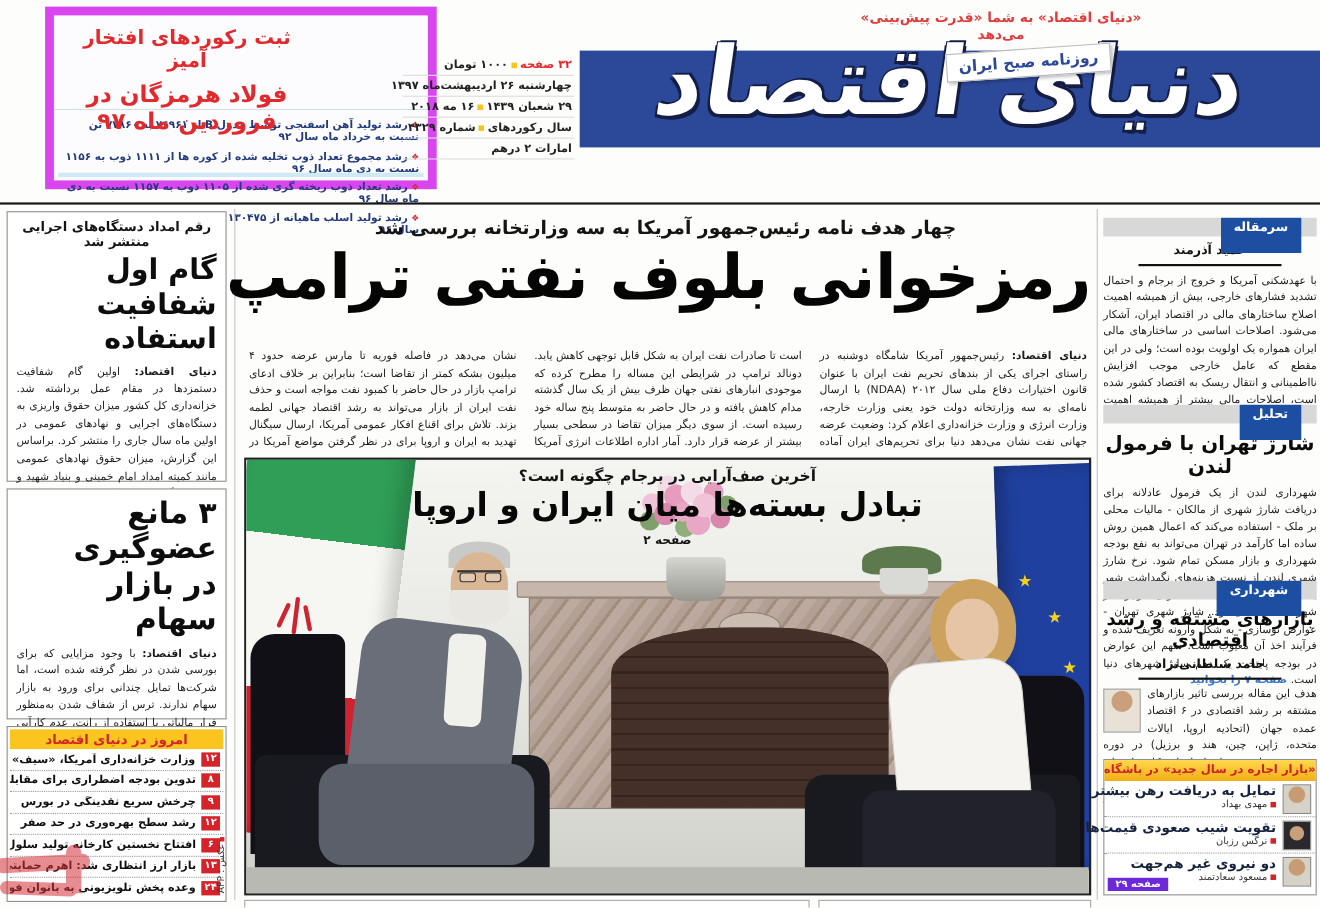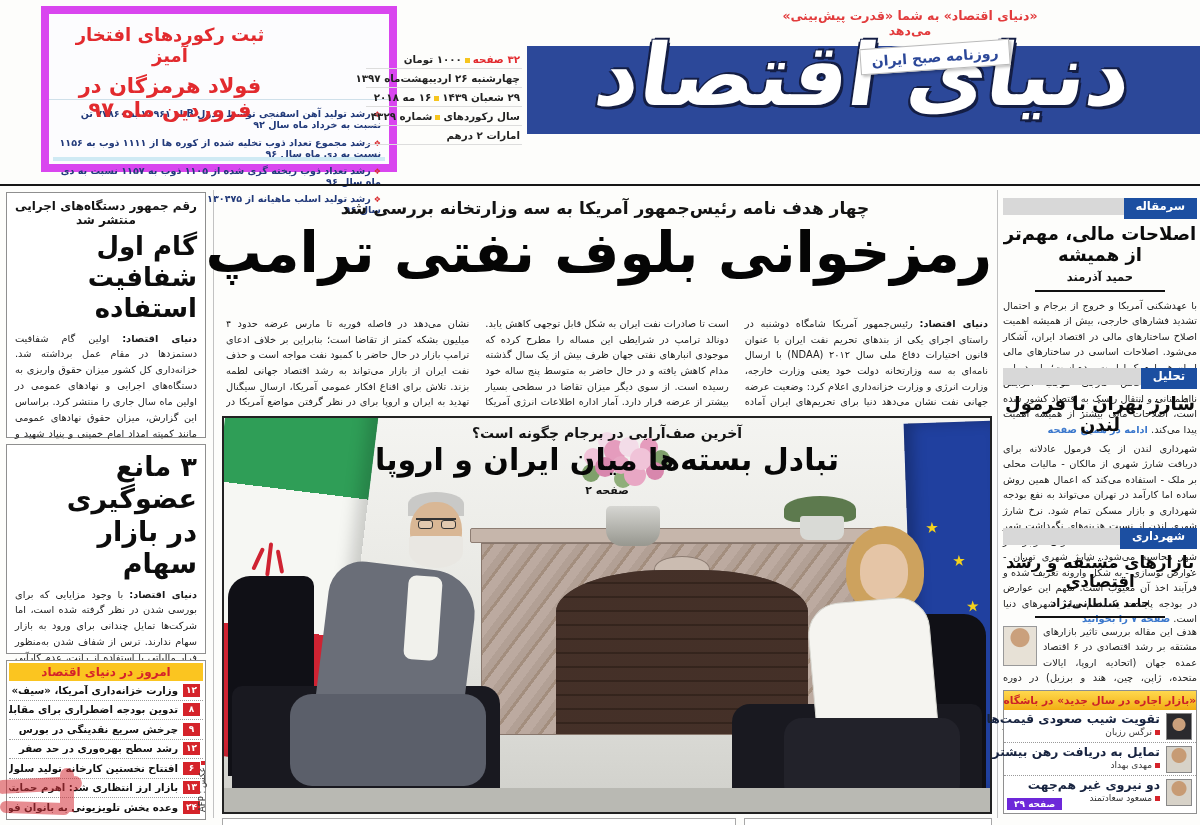--- a/index.html
+++ b/index.html
@@ -136,21 +136,21 @@
 
   .ph-kicker { position:absolute; left:0; top:7px; width:100%; text-align:center; direction:rtl; font-size:14px; font-weight:bold; z-index:5; }
   .ph-title  { position:absolute; left:0; top:24px; width:100%; text-align:center; direction:rtl; font-size:30px; font-weight:bold; z-index:5; color:#070707; }
   .ph-page   { position:absolute; left:0; top:66px; width:100%; text-align:center; direction:rtl; font-size:11px; font-weight:bold; z-index:5; }
 
   .strip { top:818px; height:10px; border:1px solid #a8a8a8; background:#fff; }
 
   
   .rcol { left:1003px; width:194px; }
   .tabbar { position:relative; height:17px; background:#d8d8d8; }
-  .tabbar .tab { position:absolute; right:0; top:0; height:21px; background:#1c4fa1; color:#fff; font-size:11.5px; font-weight:bold; line-height:17px; padding:0 12px; direction:rtl; }
+  .tabbar .tab { position:absolute; right:14px; top:0; height:32px; background:#1c4fa1; color:#fff; font-size:11.5px; font-weight:bold; line-height:17px; padding:0 12px; direction:rtl; }
   .rtitle { direction:rtl; text-align:center; font-weight:bold; font-size:18px; margin-top:8px; color:#0b0b0b; }
   .rauthor { direction:rtl; text-align:center; font-weight:bold; font-size:11.5px; margin-top:5px; }
   .rdiv { width:130px; height:2px; background:#111; margin:6px auto 0 auto; }
   .rbody { direction:rtl; font-size:9.8px; line-height:1.58; margin-top:6px; color:#1b1b1b; }
   .note-photo { float:left; width:34px; height:40px; margin:2px 6px 2px 0; border:1px solid #999;
     background: radial-gradient(circle at 50% 28%, #caa07c 0 9px, #e7e1d6 10px); }
 
   .club { left:1003px; top:690px; width:194px; height:124px; border:1px solid #8f8f8f; background:#fff; }
   .club-header { height:19px; background:linear-gradient(180deg,#ffd84d,#f2ae14); color:#cc2127; font-weight:bold; font-size:10.6px; line-height:19px; text-align:center; direction:rtl; white-space:nowrap; overflow:hidden; }
   .club-item { position:relative; height:33px; border-bottom:1px dotted #9a9a9a; padding:2px 36px 0 4px; }
@@ -202,21 +202,21 @@
 <div class="abs band"></div>
 <div class="abs mast-logo">دنیای اقتصاد</div>
 <div class="abs paper-type">روزنامه صبح ایران</div>
 <div class="abs slogan">«دنیای اقتصاد» به شما «قدرت پیش‌بینی» می‌دهد</div>
 <div class="abs header-rule"></div>
 
 <div class="abs vdiv" style="left:213px"></div>
 <div class="abs vdiv" style="left:997px"></div>
 
 <div class="abs lbox" style="top:192px; height:246px;">
-  <div class="lk">رقم جمهور دستگاه‌های اجرایی منتشر شد</div>
+  <div class="lk">رقم امداد دستگاه‌های اجرایی منتشر شد</div>
   <div class="lt">
     <span>گام اول شفافیت</span><br>
     <span>استفاده</span>
   </div>
   <div class="lb j">
     <span class="bold">دنیای اقتصاد:</span>
     <span>اولین گام شفافیت دستمزدها در مقام عمل برداشته شد. خزانه‌داری کل کشور میزان حقوق واریزی به دستگاه‌های اجرایی و نهادهای عمومی در اولین ماه سال جاری را منتشر کرد. براساس این گزارش، میزان حقوق نهادهای عمومی مانند کمیته امداد امام خمینی و بنیاد شهید و امور ایثارگران رقم بالایی بوده که نیاز این نهادها به چابک‌سازی اداری را نشان می‌دهد. همچنین مجموع حقوق در نهادی مانند ریاست‌جمهوری از بسیاری از وزارتخانه‌ها بالاتر بوده که قضاوت دقیق‌تر درباره آن، به اطلاع از تعداد پرسنل نیاز دارد.</span>
     <span class="blue-link">صفحه ۶</span>
   </div>
 </div>
@@ -337,21 +337,20 @@
   <div class="ph-page">صفحه ۲</div>
 </div>
 
 <div class="abs strip" style="left:222px; width:514px;"></div>
 <div class="abs strip" style="left:744px; width:248px;"></div>
 
 <div class="abs rcol" style="top:198px;">
   <div class="tabbar">
     <span class="tab">سرمقاله</span>
   </div>
-  <div class="rtitle">اصلاحات مالی، مهم‌تر از همیشه</div>
   <div class="rauthor">حمید آذرمند</div>
   <div class="rdiv"></div>
   <div class="rbody j">
     <span>با عهدشکنی آمریکا و خروج از برجام و احتمال تشدید فشارهای خارجی، بیش از همیشه اهمیت اصلاح ساختارهای مالی در اقتصاد ایران، آشکار می‌شود. اصلاحات اساسی در ساختارهای مالی ایران همواره یک اولویت بوده است؛ ولی در این مقطع که عامل خارجی موجب افزایش نااطمینانی و انتقال ریسک به اقتصاد کشور شده است، اصلاحات مالی بیشتر از همیشه اهمیت پیدا می‌کند.</span>
     <span class="blue-link">ادامه در همین صفحه</span>
   </div>
 </div>
 
 <div class="abs rcol" style="top:368px;">
   <div class="tabbar">
@@ -374,28 +373,28 @@
   <div class="rbody j">
     <span class="note-photo"></span>
     <span>هدف این مقاله بررسی تاثیر بازارهای مشتقه بر رشد اقتصادی در ۶ اقتصاد عمده جهان (اتحادیه اروپا، ایالات متحده، ژاپن، چین، هند و برزیل) در دوره ۲۰۱۴-۲۰۰۲ است. برای انجام این کار، داده‌های پانل پویا با روش GMM تخمین زده می‌شود. طبق یافته‌های این مطالعه، در این کشورها بازار مشتقات تاثیر مثبتی بر رشد اقتصادی داشته است.</span>
     <span class="blue-link">صفحه ۱۴ را بخوانید</span>
   </div>
 </div>
 
 <div class="abs club">
   <div class="club-header">«بازار اجاره در سال جدید» در باشگاه اقتصاددانان</div>
   <div class="club-item">
+    <span class="club-photo"></span>
+    <div class="club-title">تمایل به دریافت رهن بیشتر</div>
+    <div class="club-author"><span class="rsq"></span><span>مهدی بهداد</span></div>
+  </div>
+  <div class="club-item">
     <span class="club-photo hijab"></span>
     <div class="club-title">تقویت شیب صعودی قیمت‌ها</div>
     <div class="club-author"><span class="rsq"></span><span>نرگس رزبان</span></div>
-  </div>
-  <div class="club-item">
-    <span class="club-photo"></span>
-    <div class="club-title">تمایل به دریافت رهن بیشتر</div>
-    <div class="club-author"><span class="rsq"></span><span>مهدی بهداد</span></div>
   </div>
   <div class="club-item" style="border-bottom:none">
     <span class="club-photo"></span>
     <div class="club-title">دو نیروی غیر هم‌جهت</div>
     <div class="club-author"><span class="rsq"></span><span>مسعود سعادتمند</span></div>
   </div>
   <div class="club-badge">صفحه ۲۹</div>
 </div>
 
 </body></html>

